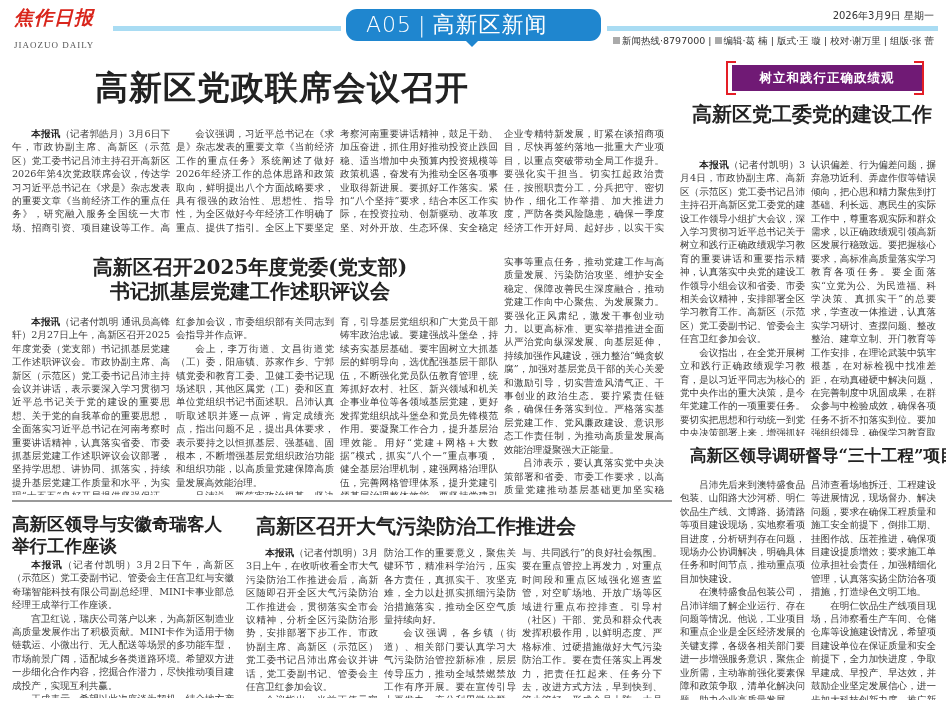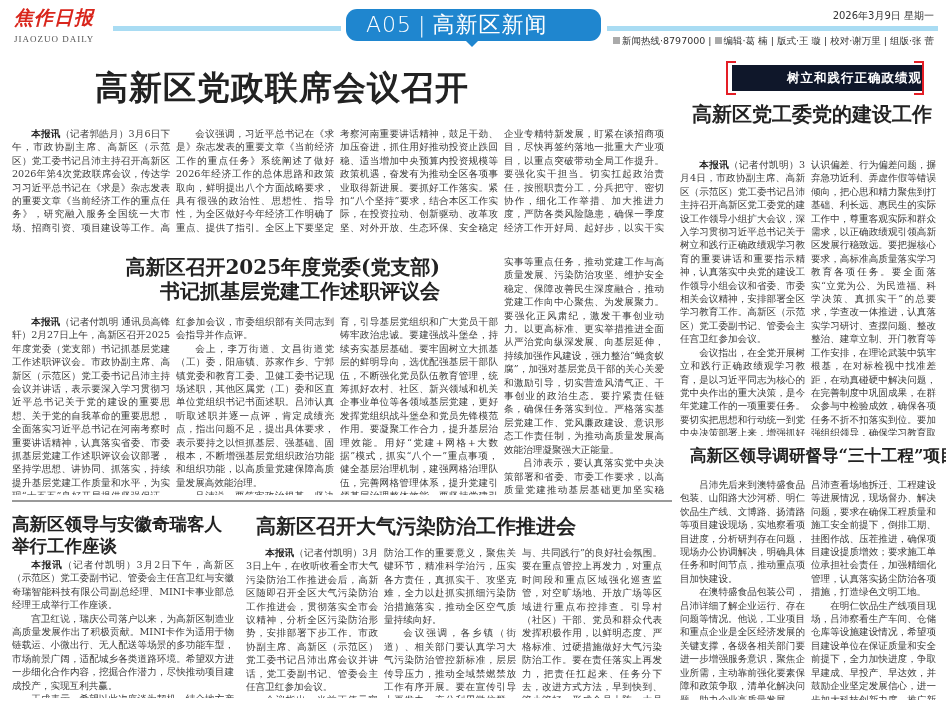--- a/index.html
+++ b/index.html
@@ -2,47 +2,47 @@
 <html><head>
 <meta charset="utf-8">
 <style>
   * { box-sizing: border-box; margin: 0; padding: 0; }
   html, body { width: 946px; height: 703px; overflow: hidden; background: #fff; }
   body { font-family: "DejaVu Serif", "Liberation Serif", serif; color: #333; position: relative; }
 
   .masthead { position: absolute; left: 0; top: 0; width: 946px; height: 52px; }
   .logo { position: absolute; left: 14px; top: 6px; width: 100px; }
   .logo-cn { color: #d9261c; font-family: "DejaVu Serif", serif; font-weight: bold; font-style: italic; font-size: 19px; letter-spacing: 1px; line-height: 22px; }
-  .logo-en { color: #555; font-family: "Liberation Serif", serif; font-size: 9px; letter-spacing: 1px; margin-top: 6px; }
+  .logo-en { color: #555; font-family: "Liberation Serif", serif; font-size: 9px; letter-spacing: 1px; margin-top: 12px; }
   .mast-line-left { position: absolute; left: 113px; top: 26px; width: 228px; height: 5px; background: #a9dcf3; }
   .section-box { position: absolute; left: 346px; top: 9px; width: 255px; height: 32px; background: #1f86cf; color: #fff; font-family: "DejaVu Sans", sans-serif; font-size: 22px; font-weight: 300; line-height: 32px; padding-left: 20px; letter-spacing: 1px; border-radius: 11px; }
   .section-box .sep { margin: 0 6px; }
   .section-notch { position: absolute; left: 466px; top: 41px; width: 0; height: 0; border-left: 6px solid transparent; border-right: 6px solid transparent; border-top: 6px solid #1f86cf; }
   .mast-line-right { position: absolute; left: 607px; top: 26px; width: 331px; height: 5px; background: #a9dcf3; }
   .date { position: absolute; right: 12px; top: 9px; font-family: "DejaVu Sans", sans-serif; font-size: 10px; color: #333; }
   .credits { position: absolute; right: 12px; top: 35px; font-family: "DejaVu Sans", sans-serif; font-size: 9.5px; color: #333; white-space: nowrap; }
   .credits .sq { display: inline-block; width: 7px; height: 7px; background: #aaa; margin-right: 2px; vertical-align: 0; }
 
   .headline { position: absolute; font-family: "DejaVu Serif", serif; color: #222; white-space: nowrap; }
   .h1-main { left: 95px; top: 66px; font-size: 33px; font-weight: bold; letter-spacing: 1px; }
 
   .col { position: absolute; font-size: 9.6px; line-height: 13.4px; color: #3a3a3a; text-align: justify; overflow: hidden; font-family: "DejaVu Serif", serif; }
   .col p { text-indent: 2em; }
   .col p.noind { text-indent: 0; }
   .lead { font-weight: bold; color: #222; }
 
   .rule { position: absolute; background: #999; height: 2px; }
 
-  .tag-box { position: absolute; left: 732px; top: 65px; width: 190px; height: 26px; background: #0f172a; color: #fff; font-family: "DejaVu Sans", sans-serif; font-size: 12.5px; font-weight: bold; text-align: right; line-height: 26px; letter-spacing: 1px; }
+  .tag-box { position: absolute; left: 732px; top: 65px; width: 190px; height: 26px; background: #701a75; color: #fff; font-family: "DejaVu Sans", sans-serif; font-size: 12.5px; font-weight: bold; text-align: center; line-height: 26px; letter-spacing: 1px; }
   .tag-bracket-l, .tag-bracket-r { position: absolute; top: 61px; width: 10px; height: 34px; border: 2px solid #e41e26; }
   .tag-bracket-l { left: 726px; border-right: none; }
   .tag-bracket-r { left: 914px; border-left: none; }
 
   .h-right1 { right: 14px; top: 103px; font-size: 20px; text-align: right; line-height: 23px; }
-  .h-mid2 { left: 60px; top: 255px; font-size: 20px; text-align: right; line-height: 24px; width: 380px; }
+  .h-mid2 { left: 60px; top: 255px; font-size: 20px; text-align: center; line-height: 24px; width: 380px; }
   .h-left3 { left: 12px; top: 513px; font-size: 17.5px; line-height: 22px; }
   .h-bot4 { left: 256px; top: 513px; font-size: 20px; }
   .h-right5 { left: 690px; top: 445px; font-size: 16.5px; }
 </style>
 </head>
 <body>
 
 <header class="masthead">
   <div class="logo">
     <div class="logo-cn">焦作日报</div>

